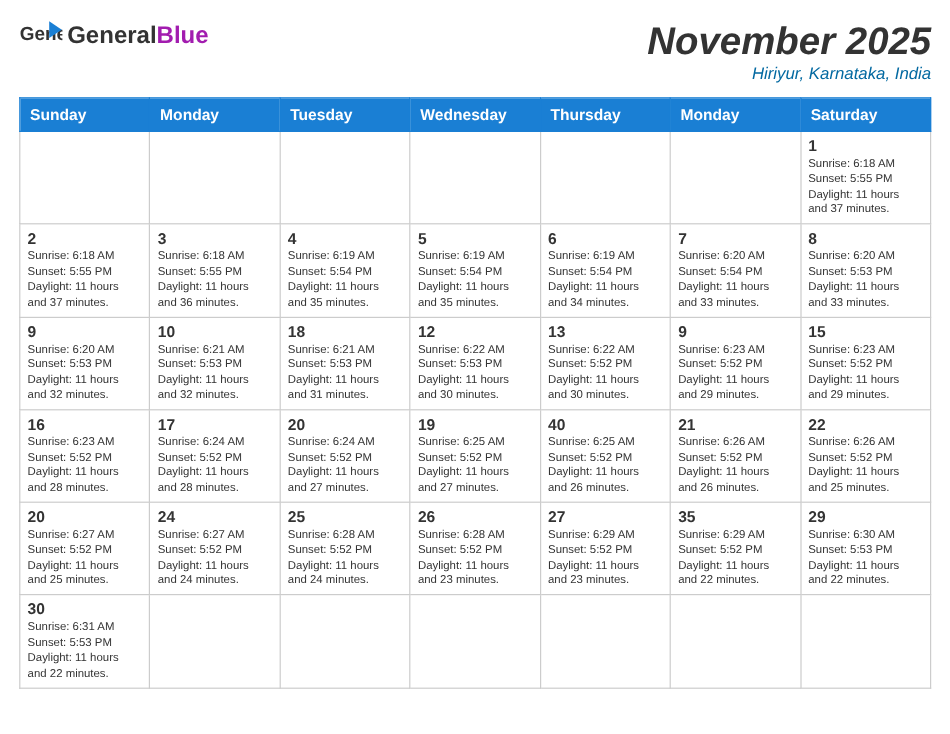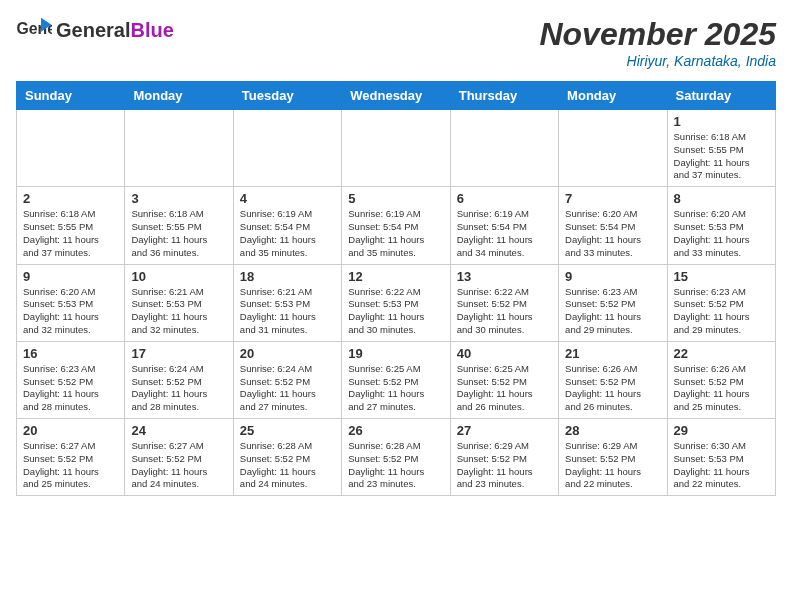--- a/index.html
+++ b/index.html
@@ -227,22 +227,34 @@
         </td>
         <td>
           <span class="day-num">26</span>
           <div class="day-info">Sunrise: 6:28 AM<br>Sunset: 5:52 PM<br>Daylight: 11 hours<br>and 23 minutes.</div>
         </td>
         <td>
           <span class="day-num">27</span>
           <div class="day-info">Sunrise: 6:29 AM<br>Sunset: 5:52 PM<br>Daylight: 11 hours<br>and 23 minutes.</div>
         </td>
         <td>
-          <span class="day-num">28</span>
+          <span class="day-num">35</span>
           <div class="day-info">Sunrise: 6:29 AM<br>Sunset: 5:52 PM<br>Daylight: 11 hours<br>and 22 minutes.</div>
         </td>
         <td>
           <span class="day-num">29</span>
           <div class="day-info">Sunrise: 6:30 AM<br>Sunset: 5:53 PM<br>Daylight: 11 hours<br>and 22 minutes.</div>
         </td>
+      </tr>
+      <tr class="last-row">
+        <td>
+          <span class="day-num">30</span>
+          <div class="day-info">Sunrise: 6:31 AM<br>Sunset: 5:53 PM<br>Daylight: 11 hours<br>and 22 minutes.</div>
+        </td>
+        <td class="empty-cell"></td>
+        <td class="empty-cell"></td>
+        <td class="empty-cell"></td>
+        <td class="empty-cell"></td>
+        <td class="empty-cell"></td>
+        <td class="empty-cell"></td>
       </tr>
     </tbody>
 </table>
 
 </body></html>

